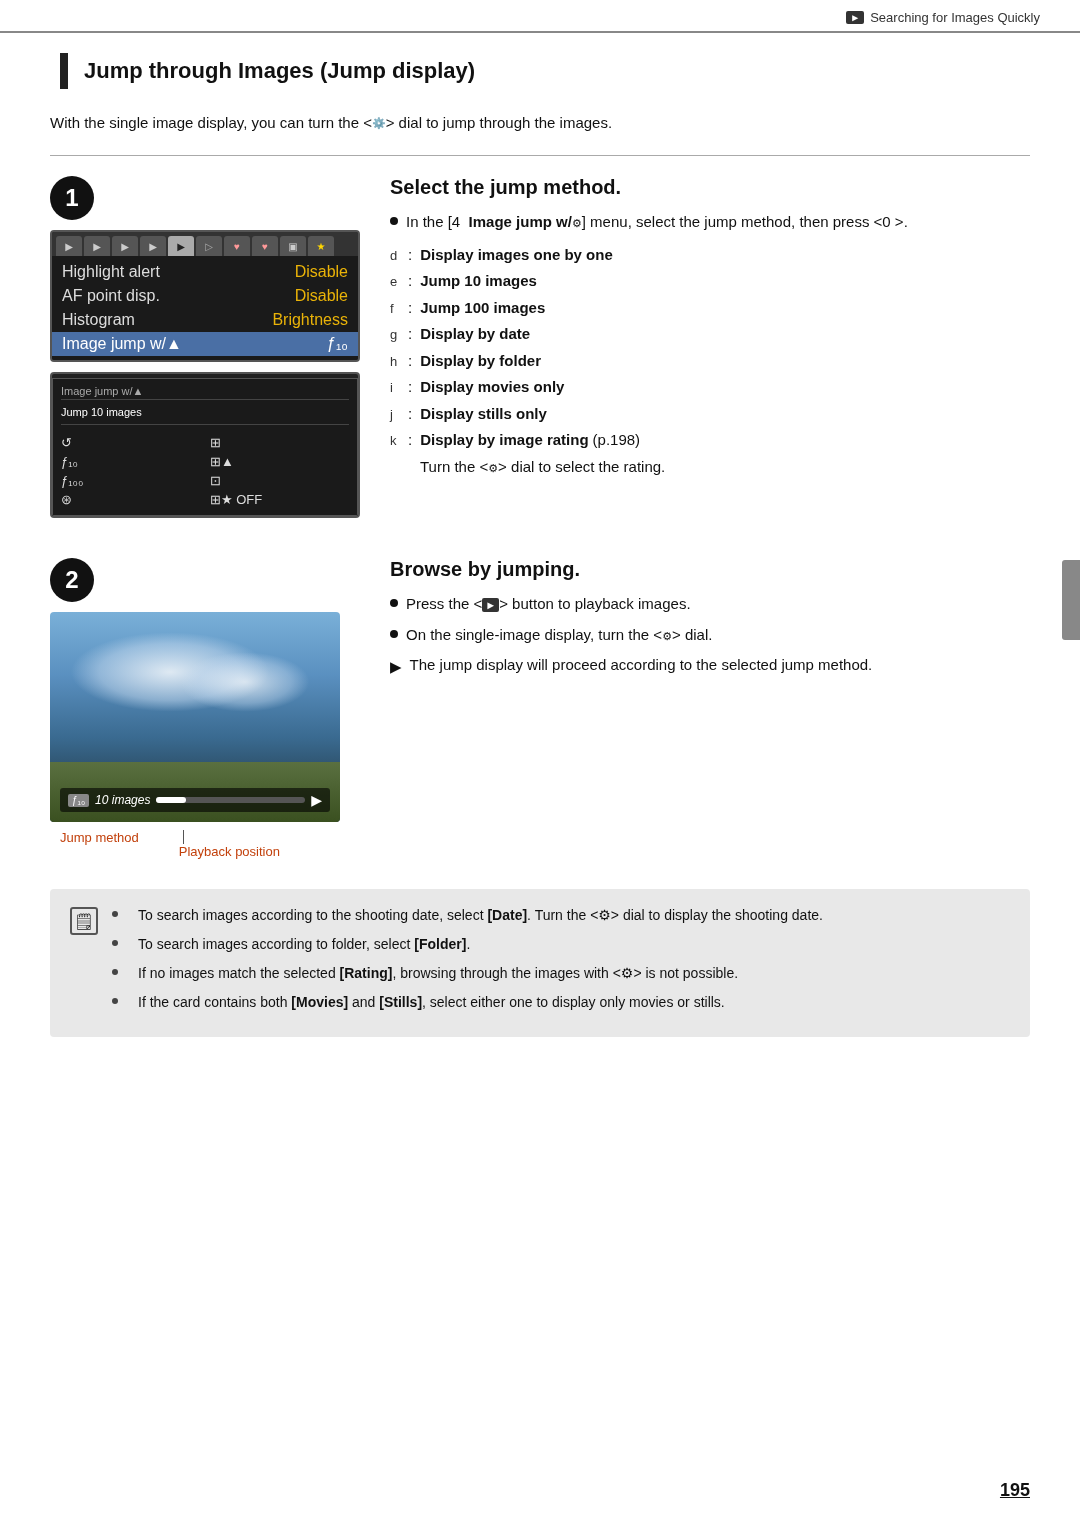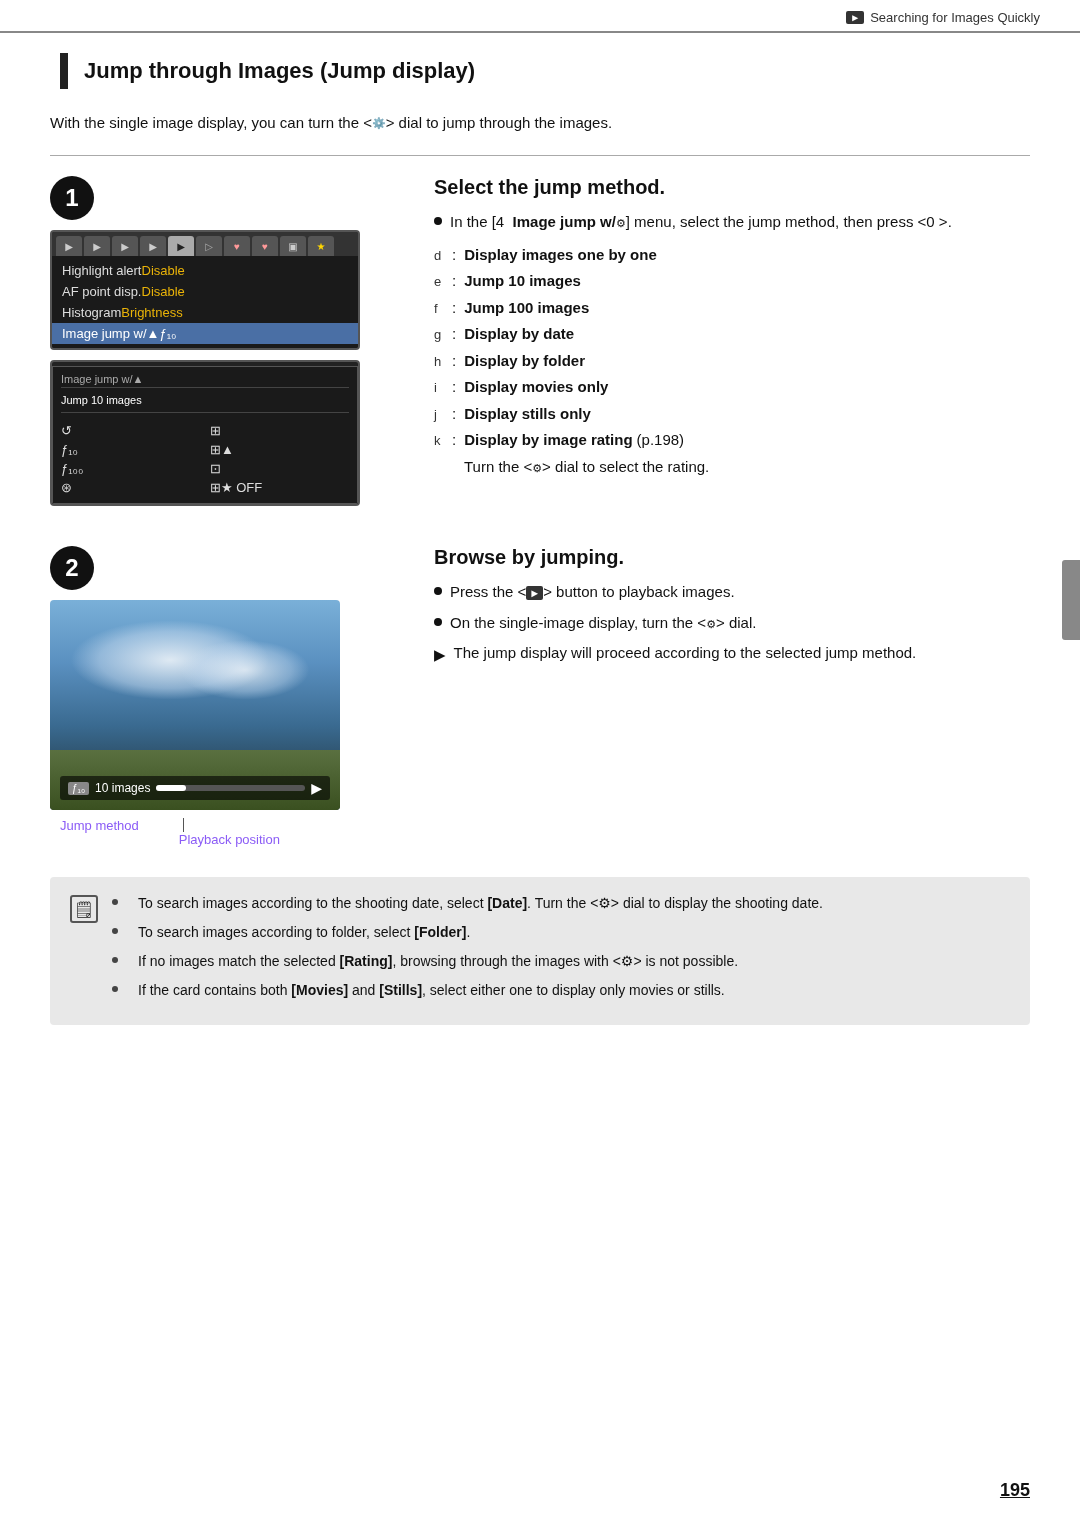--- a/index.html
+++ b/index.html
@@ -120,21 +120,20 @@
       margin-top: 0;
     }
 
     
     .step-image-col {
       width: 310px;
       flex-shrink: 0;
     }
     .step-content-col {
       flex: 1;
-      margin-left: 44px;
     }
 
     
     .camera-menu {
       background: #222;
       border: 2px solid #555;
       border-radius: 4px;
       padding: 0;
       margin-bottom: 10px;
       overflow: hidden;
@@ -160,23 +159,23 @@
       background: #aaa;
       color: #222;
     }
 
     .menu-items {
       background: #1a1a1a;
       padding: 4px 0;
     }
     .menu-item {
       display: flex;
-      justify-content: flex-start;
+      justify-content: space-between;
       padding: 3px 10px;
-      font-size: 13px;
+      font-size: 16px;
       color: #ddd;
     }
     .menu-item.selected {
       background: #4a6fa5;
       color: #fff;
     }
     .menu-item-label { }
     .menu-item-value { color: #eab308; }
     .menu-item.selected .menu-item-value { color: #fff; }
 
@@ -323,20 +322,21 @@
     .overlay-icon {
       background: #888;
       color: #fff;
       font-size: 10px;
       padding: 1px 4px;
       border-radius: 2px;
     }
     .overlay-label {
       color: #fff;
       font-size: 12px;
+      font-style: italic;
     }
     .overlay-progress {
       flex: 1;
       height: 6px;
       background: #555;
       border-radius: 3px;
       position: relative;
     }
     .overlay-progress-fill {
       width: 20%;
@@ -350,21 +350,21 @@
     }
 
     .photo-labels {
       display: flex;
       gap: 40px;
       padding-left: 10px;
       margin-top: 6px;
     }
     .photo-label {
       font-size: 13px;
-      color: #8b5cf6;
+      color: #c2410c;
     }
     .photo-label-with-arrow {
       display: flex;
       flex-direction: column;
       align-items: flex-start;
     }
     .photo-label-line {
       display: flex;
       align-items: center;
       gap: 4px;

